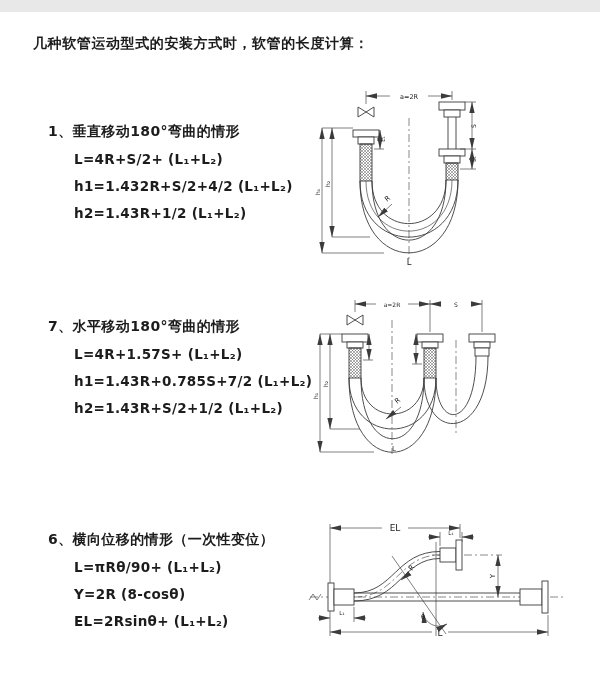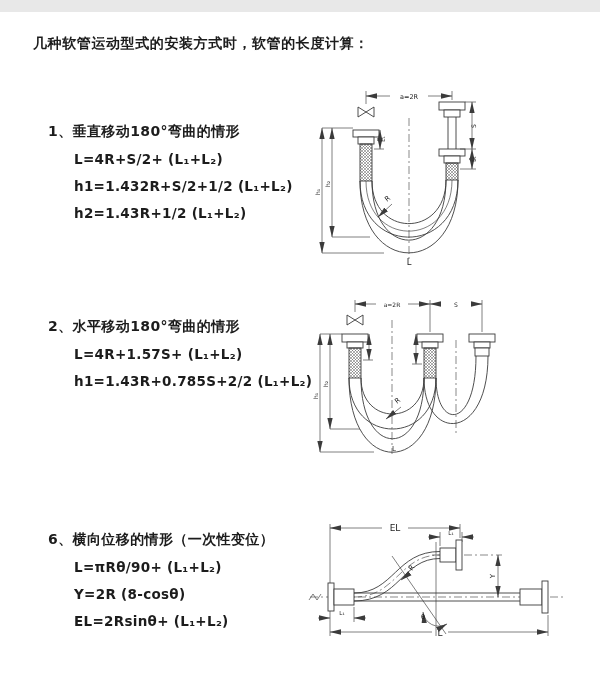--- a/index.html
+++ b/index.html
@@ -45,30 +45,31 @@
 </svg>
 
 <div class="page">
 
   <div class="title">几种软管运动型式的安装方式时，软管的长度计算：</div>
 
   <div class="section" style="top:106px;">
     <div class="sec-heading">1、垂直移动180°弯曲的情形</div>
     <div class="formulas">
       <div class="formula">L=4R+S/2+ (L₁+L₂)</div>
-      <div class="formula">h1=1.432R+S/2+1/2 (L₁+L₂)</div>
+      <div class="formula">h1=1.432R+S/2+4/2 (L₁+L₂)</div>
       <div class="formula">h2=1.43R+1/2 (L₁+L₂)</div>
     </div>
   </div>
 
   <div class="section" style="top:301px;">
-    <div class="sec-heading">2、水平移动180°弯曲的情形</div>
+    <div class="sec-heading">7、水平移动180°弯曲的情形</div>
     <div class="formulas">
       <div class="formula">L=4R+1.57S+ (L₁+L₂)</div>
-      <div class="formula">h1=1.43R+0.785S+2/2 (L₁+L₂)</div>
+      <div class="formula">h1=1.43R+0.785S+7/2 (L₁+L₂)</div>
+      <div class="formula">h2=1.43R+S/2+1/2 (L₁+L₂)</div>
     </div>
   </div>
 
   <div class="section" style="top:514px;">
     <div class="sec-heading">6、横向位移的情形（一次性变位）</div>
     <div class="formulas">
       <div class="formula">L=πRθ/90+ (L₁+L₂)</div>
       <div class="formula">Y=2R (8-cosθ)</div>
       <div class="formula">EL=2Rsinθ+ (L₁+L₂)</div>
     </div>

